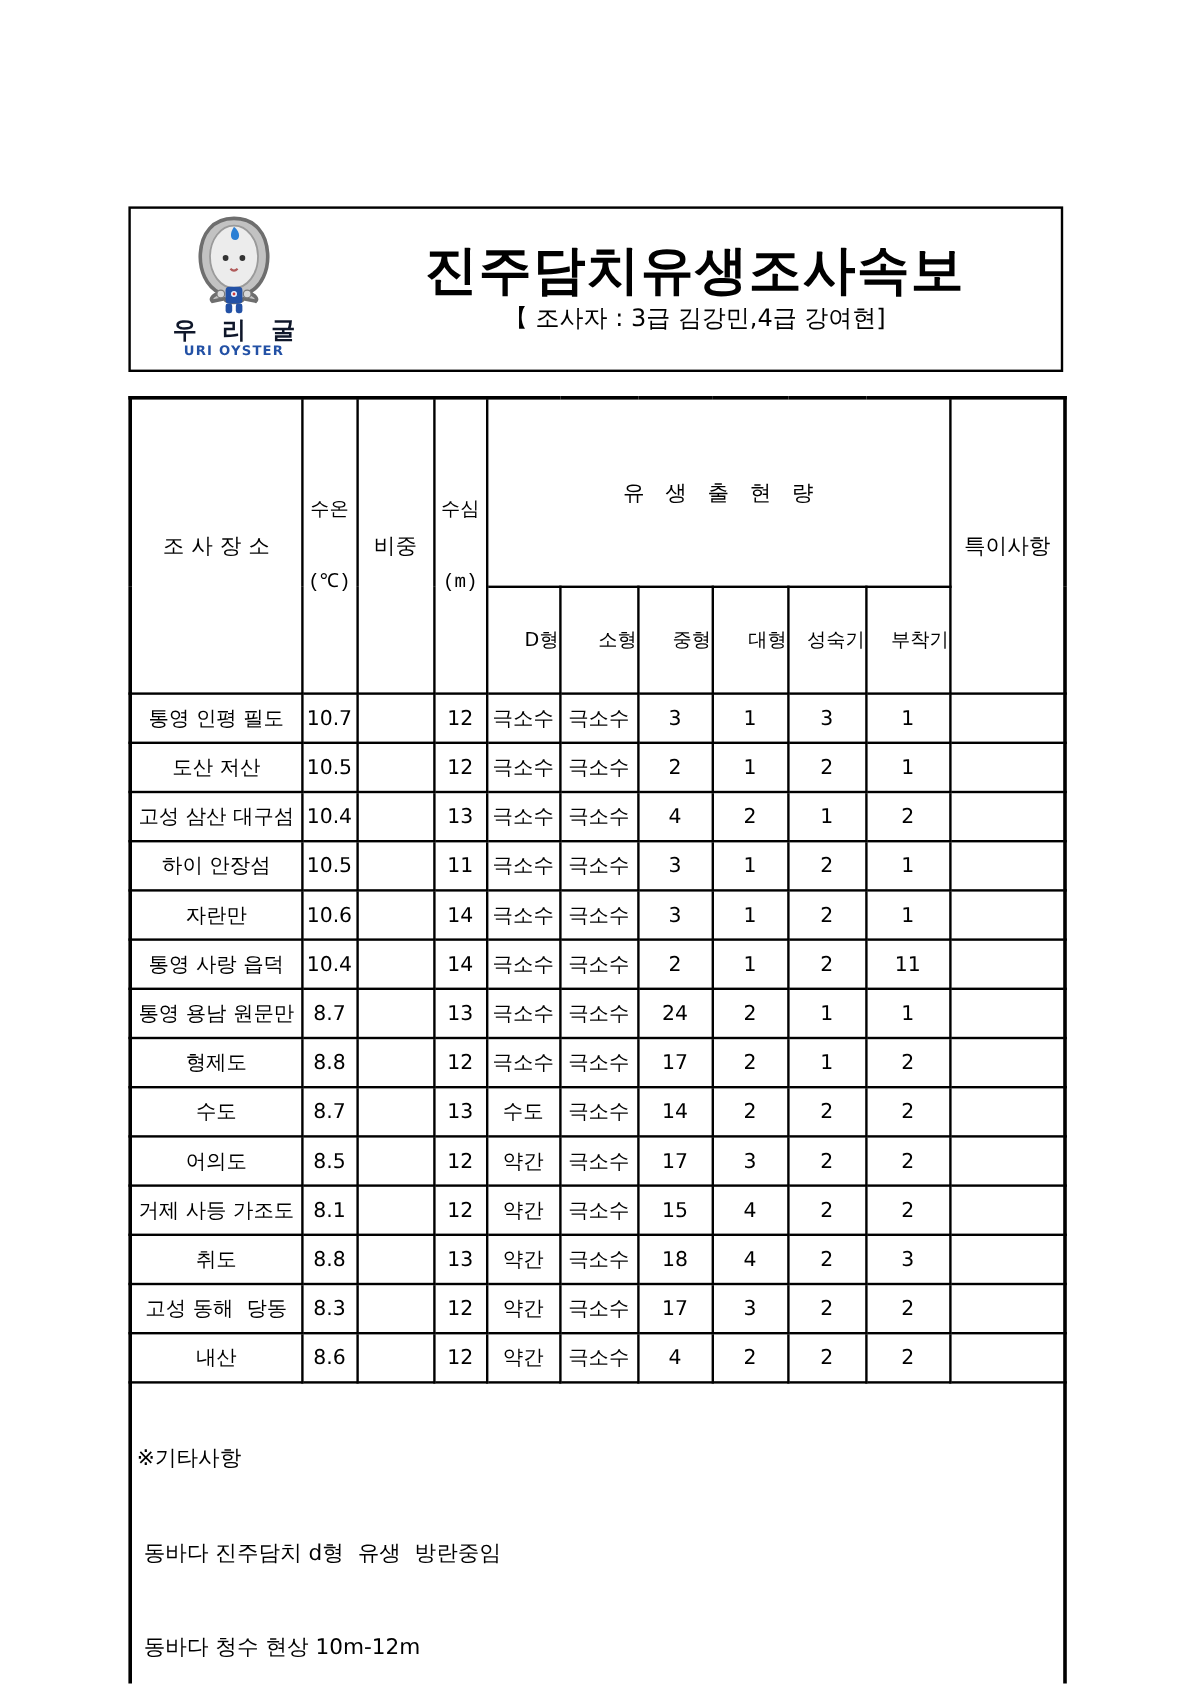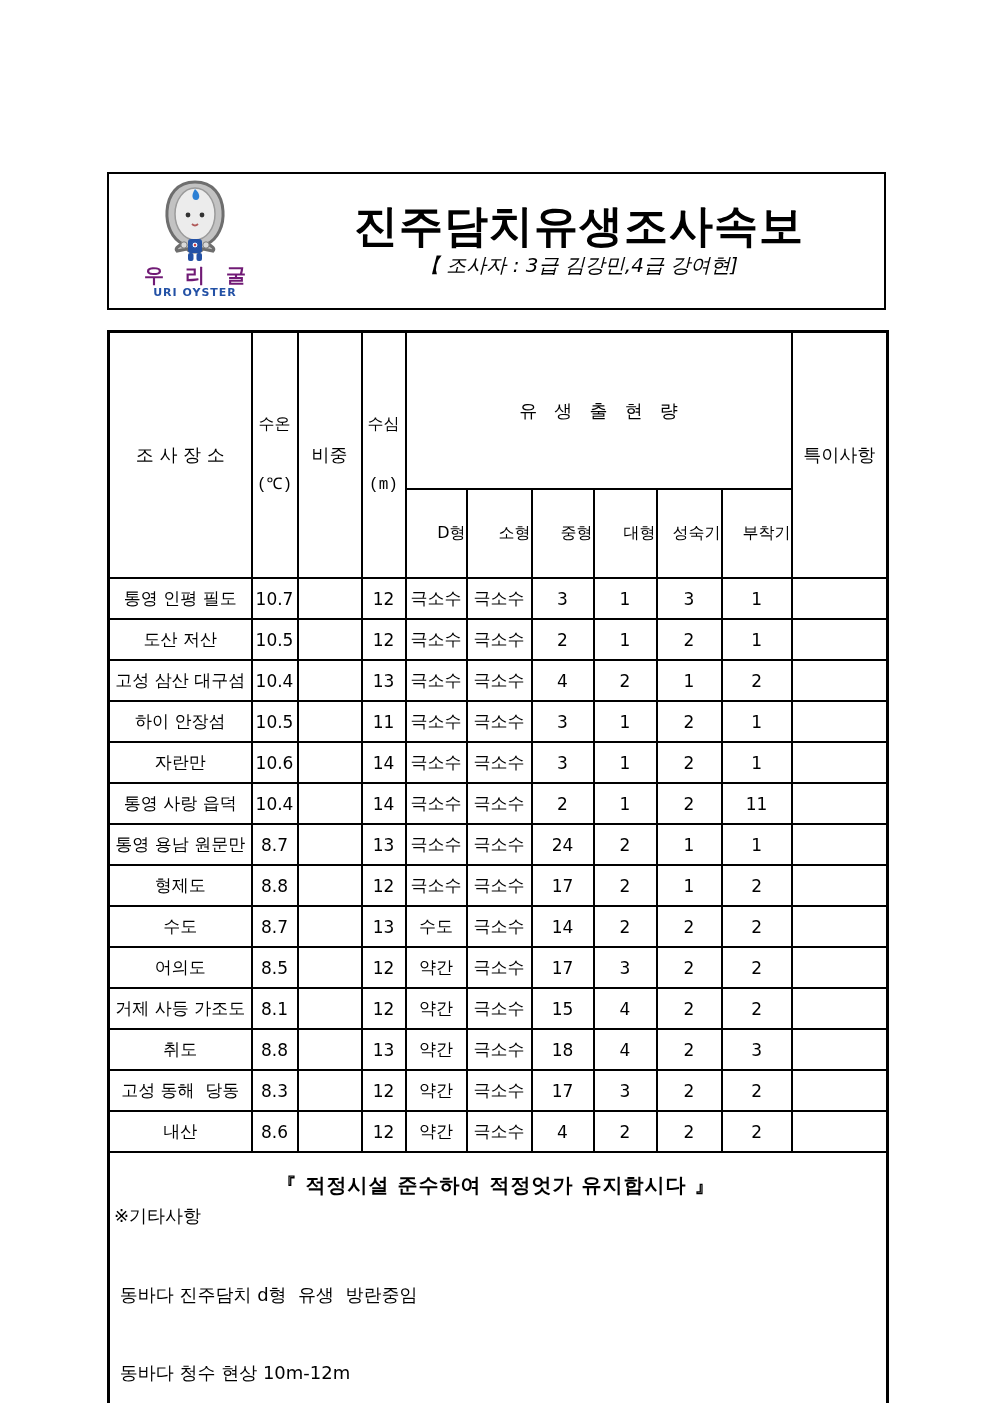--- a/index.html
+++ b/index.html
@@ -10,29 +10,29 @@
 
   
   .header-box {
     position:absolute; left:107px; top:172px; width:779px; height:138px;
     border:2px solid #000; box-sizing:border-box; display:flex; background:#fff;
   }
   .logo {
     width:172px; box-sizing:border-box; display:flex; flex-direction:column;
     align-items:center; justify-content:flex-start; padding-top:5px;
   }
-  .logo-ko { color:#701a75; font-weight:bold; font-size:20px; letter-spacing:7px; line-height:1.05; margin-left:7px; }
+  .logo-ko { color:#0f172a; font-weight:bold; font-size:20px; letter-spacing:7px; line-height:1.05; margin-left:7px; }
   .logo-en { color:#2351a5; font-weight:bold; font-size:11px; letter-spacing:1px; line-height:1.2; }
   .header-text {
     flex:1; display:flex; flex-direction:column; align-items:center;
     justify-content:center; padding-right:7px; box-sizing:border-box;
   }
   .title   { font-size:44px; font-weight:bold; line-height:1.05; letter-spacing:1px; white-space:pre; }
   .date-line    { font-size:21px; margin-top:5px; white-space:pre; }
-  .surveyor-line{ font-size:20px; margin-top:2px; white-space:pre;font-style:italic; }
+  .surveyor-line{ font-size:20px; margin-top:2px; white-space:pre; }
 
   
   table.report {
     position:absolute; left:107px; top:330px; width:779px;
     border-collapse:collapse; table-layout:fixed; border:3px solid #000;
   }
   table.report th, table.report td {
     border:2px solid #000; text-align:center; vertical-align:middle;
     padding:0; font-weight:normal; font-size:17px; overflow:hidden; white-space:pre;
   }
@@ -325,15 +325,14 @@
       <tr class="notes-row">
         <td colspan="11">
           <div class="note-line">※기타사항</div>
           <div class="note-line">&nbsp;<span>동바다 진주담치 d형  유생  방란중임</span></div>
           <div class="note-line">&nbsp;<span>동바다 청수 현상 10m-12m</span></div>
         </td>
       </tr>
     </tbody>
   </table>
 
-  <div class="slogan">『 적정시설 준수하여 적정엇가 유지합시다 』</div>
 
 </div>
 
 </body></html>

